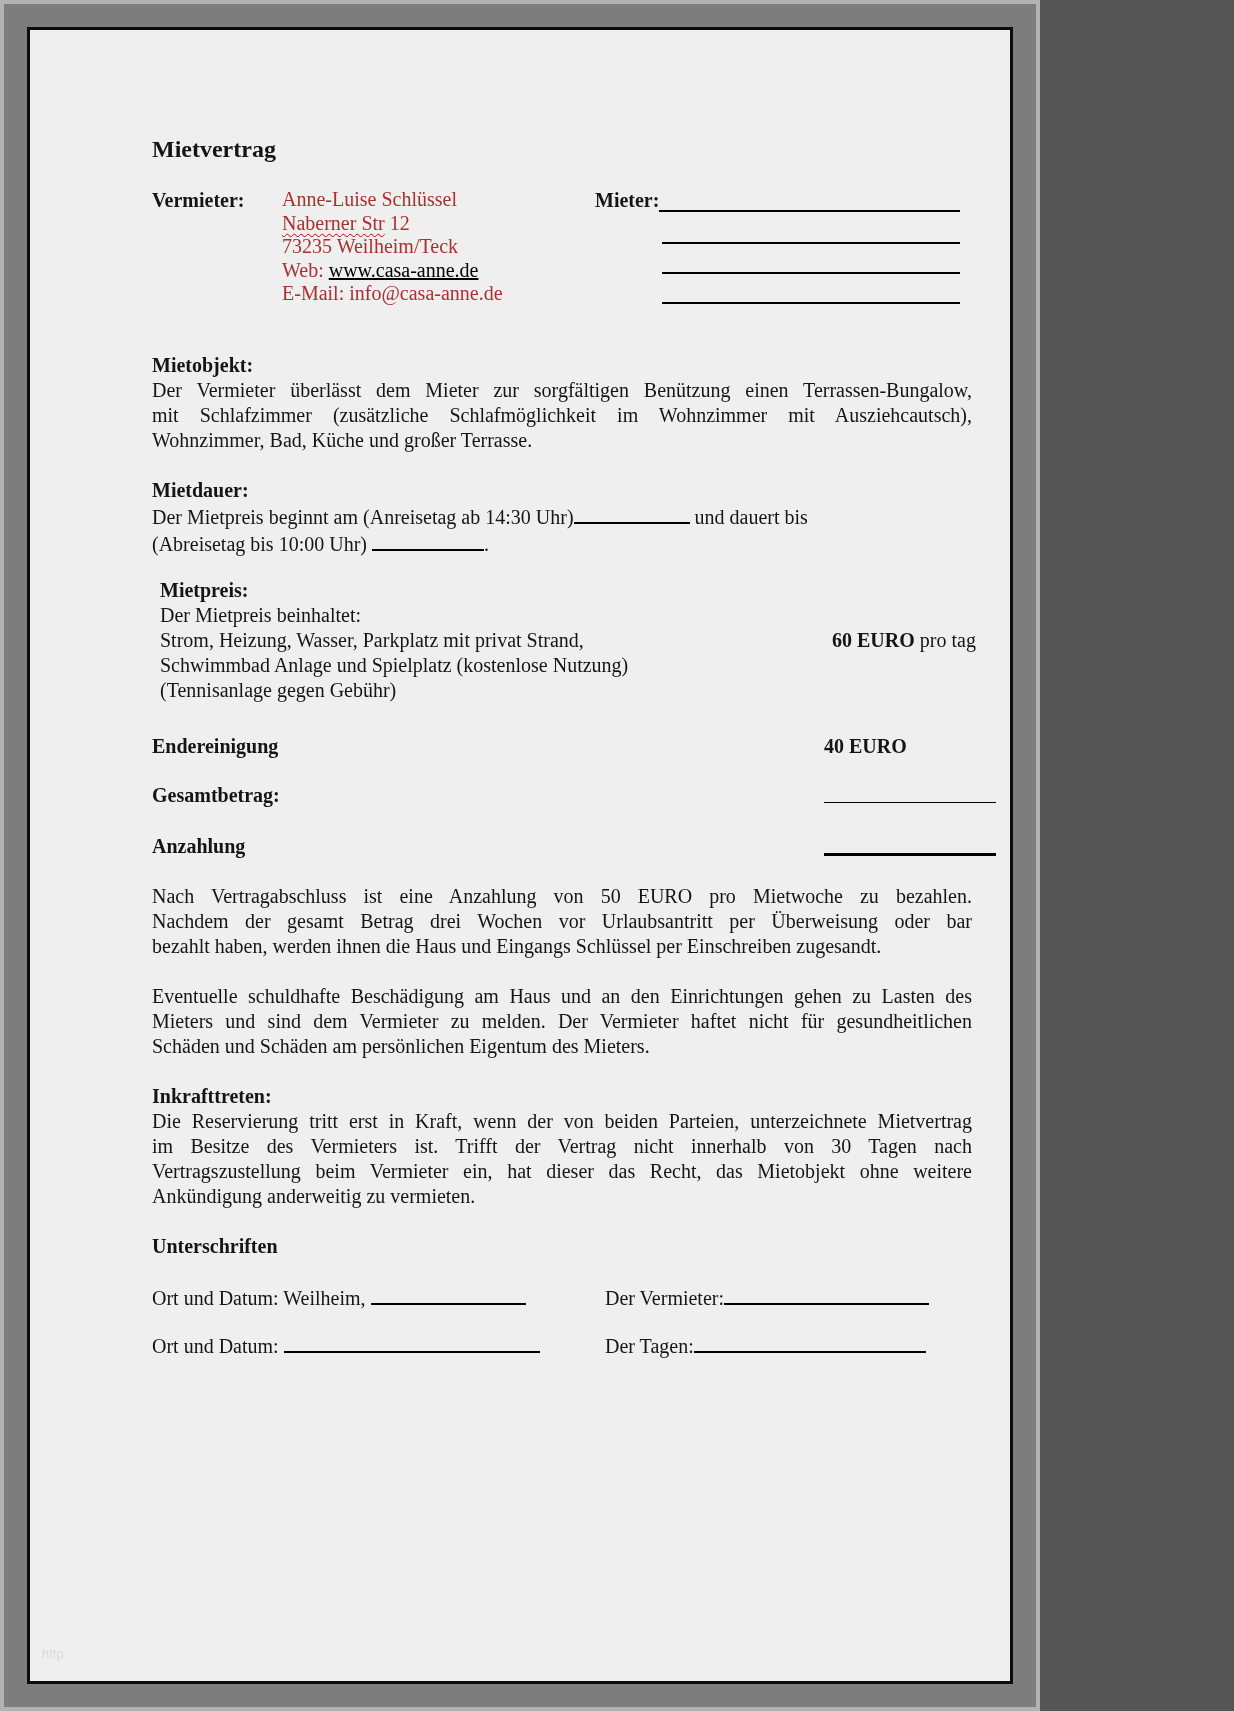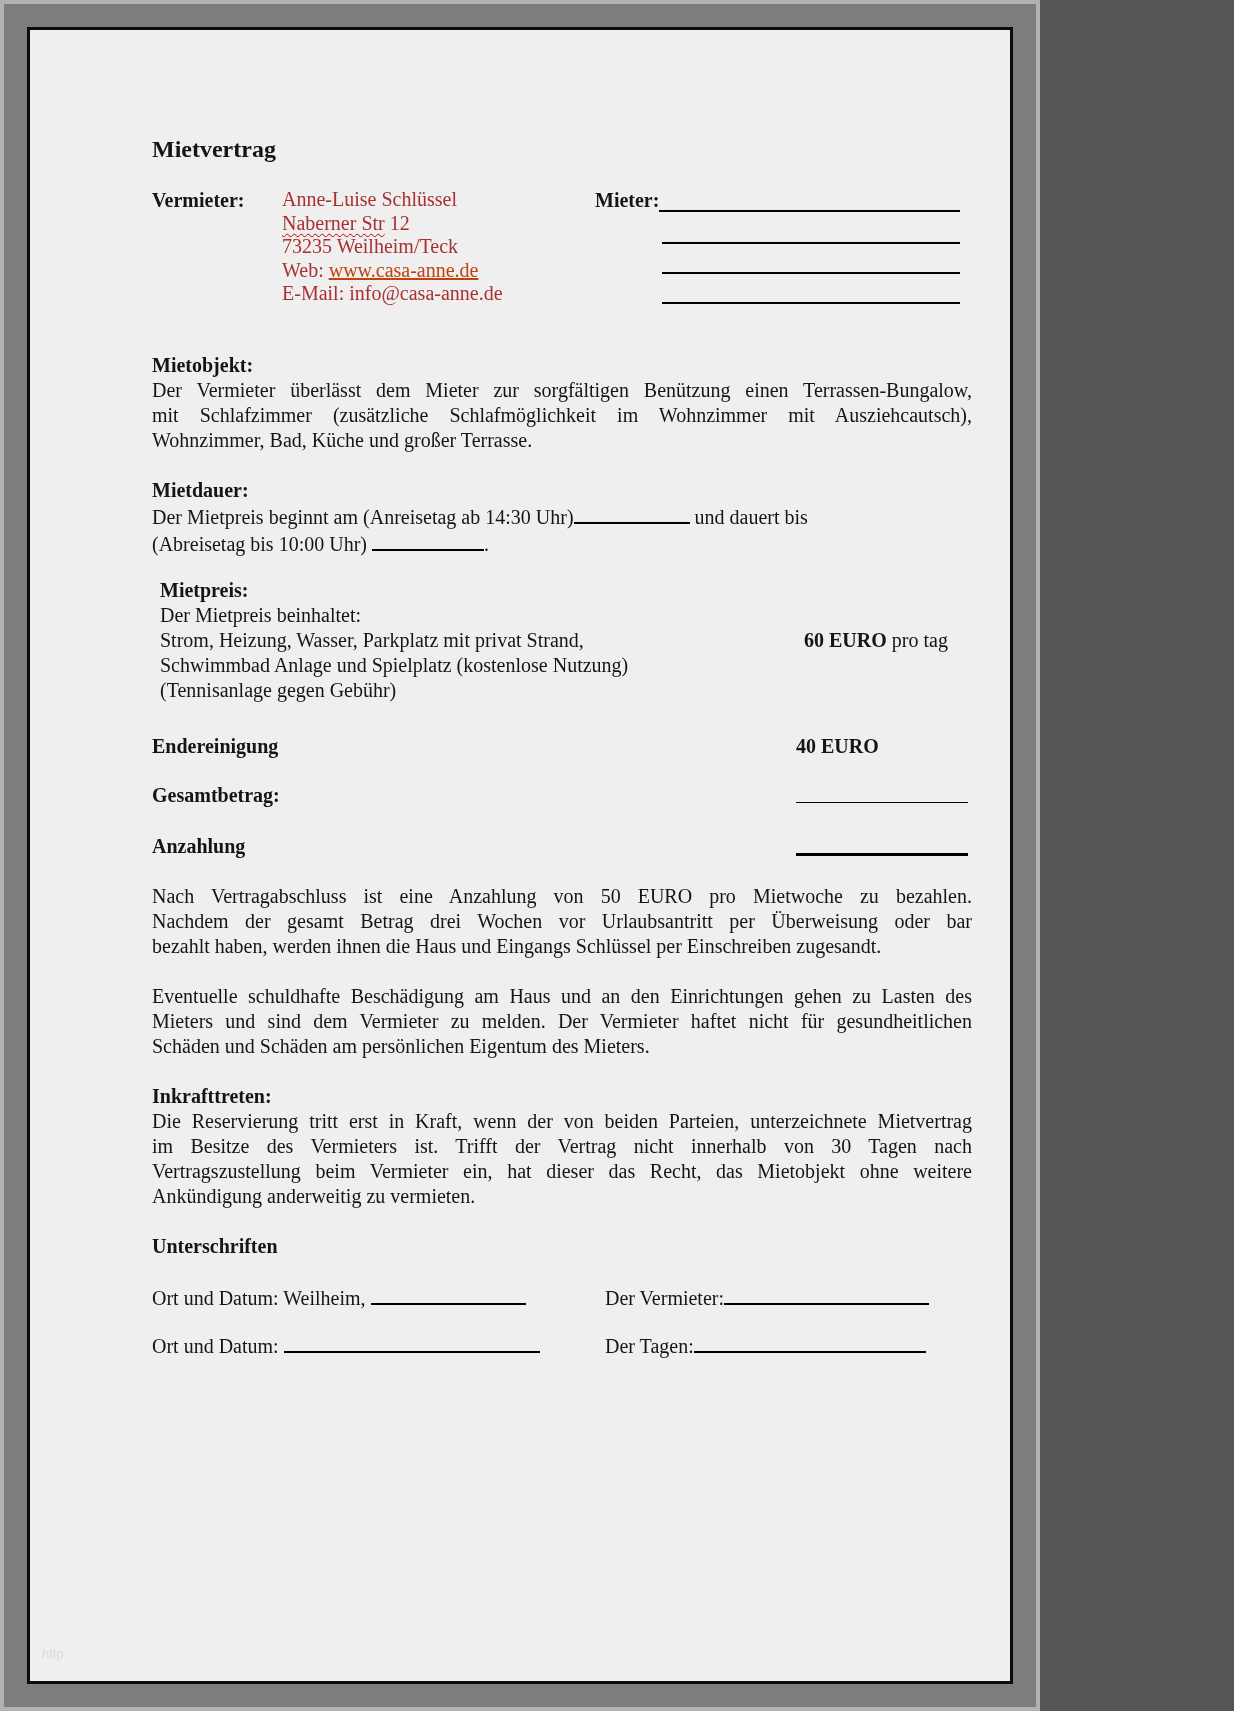--- a/index.html
+++ b/index.html
@@ -40,36 +40,36 @@
   .parties{display:flex;margin-top:24px;height:120px;}
   .col-label{width:130px;flex:none;}
   .col-addr{width:313px;flex:none;line-height:23.5px;}
   .wavy{
     text-decoration-line:underline;
     text-decoration-style:wavy;
     text-decoration-color:#c40000;
     text-decoration-thickness:1px;
     text-underline-offset:3px;
   }
-  .link{color:#c2410c;text-decoration:underline;cursor:pointer;}
+  .link{color:#000000;text-decoration:underline;cursor:pointer;}
   .col-mieter{flex:1;padding-right:12px;}
   .mieter-row{display:flex;align-items:flex-start;height:26px;}
   .mieter-row .fill{flex:1;height:22px;border-bottom:2px solid #000;}
   .xline{height:28px;margin-left:67px;border-bottom:2px solid #000;}
   
   .sec-h{font-weight:bold;}
   .jline{text-align:justify;text-align-last:justify;}
   .jline.last{text-align-last:left;}
   
   .bl{display:inline-block;height:19px;border-bottom:2px solid #000;vertical-align:baseline;}
   .bl.thin{border-bottom-width:1px;}
   .bl.thick{border-bottom-width:3px;}
   
   .row{position:relative;}
-  .rcol{position:absolute;left:644px;top:0;white-space:nowrap;}
+  .rcol{position:absolute;left:672px;top:0;white-space:nowrap;}
   
   .m-mietobjekt{margin-top:45px;}
   .m-mietdauer{margin-top:25px;}
   .m-mietpreis{margin-top:21px;margin-left:8px;}
   .m-ender{margin-top:31px;}
   .m-gesamt{margin-top:24px;}
   .m-anzahl{margin-top:26px;}
   .m-par{margin-top:25px;}
   .sigrow{position:relative;height:26px;white-space:nowrap;}
   .sig-right{position:absolute;left:453px;top:0;}

